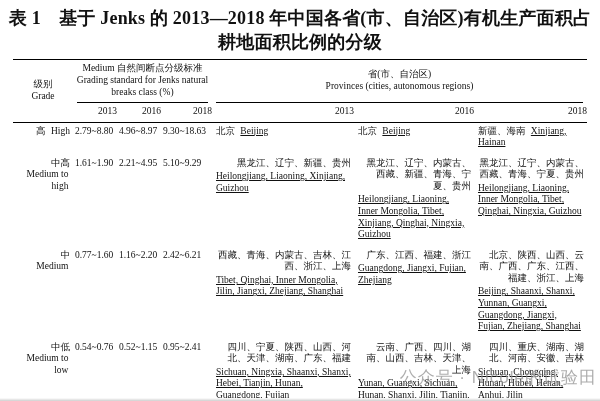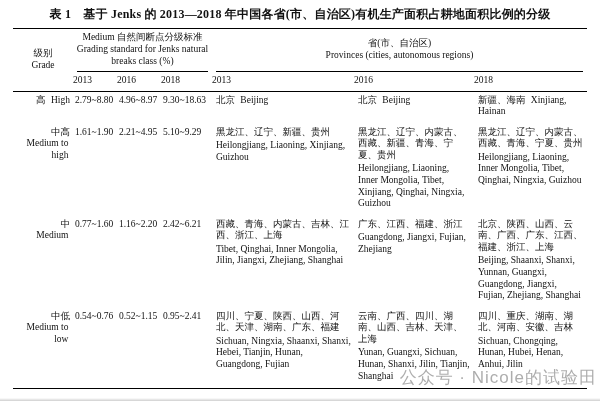--- a/index.html
+++ b/index.html
@@ -5,21 +5,21 @@
   * { margin:0; padding:0; box-sizing:border-box; }
   html,body { width:600px; height:401px; }
   body {
     background:#ffffff;
     color:#111;
     font-family:"Liberation Serif","DejaVu Serif",serif;
     position:relative;
     overflow:hidden;
   }
   .titles { text-align:center; padding-top:6px; }
-  .title-cn { font-size:12px; font-weight:bold; letter-spacing:.2px; }
+  .title-cn { font-size:18px; font-weight:bold; letter-spacing:.2px; }
   .title-en { font-size:10.5px; width:540px; margin:2px auto 0; line-height:1.3; }
 
   table.main {
     width:574px;
     margin:5px auto 0;
     border-collapse:collapse;
     table-layout:fixed;
     border-top:1.5px solid #000;
     border-bottom:1.5px solid #000;
     font-size:9.5px;
@@ -33,31 +33,31 @@
   col.c-p3     { width:113px; }
 
   thead { border-bottom:1px solid #000; }
   thead th { font-weight:normal; vertical-align:middle; line-height:1.25; }
   th.group { position:relative; padding:3px 2px 4px; }
   th.group::after {
     content:""; position:absolute; left:4px; right:4px; bottom:0;
     border-bottom:1px solid #000;
   }
   th .h-cn, th .h-en { display:block; text-align:center; }
-  th.year { padding:3px 0 4px; text-align:left;margin-top:24px; }
+  th.year { padding:3px 0 4px; text-align:right;margin-top:24px; }
 
   tbody td { vertical-align:top; padding:3px 3px 6px 2px; line-height:1.22; }
   td.grade { text-align:right; }
   td.num   { white-space:nowrap; }
   td.prov  { text-align:left; padding-left:4px; }
 
   .g-cn { display:block; }
   .g-en { display:block; max-width:52px; margin:0 auto; }
-  .p-cn { display:block; }
-  .p-en { display:block; margin-top:2px; }
+  .p-cn { display:block;text-align:right; }
+  .p-en { display:block; margin-top:2px;text-decoration:underline; }
   tr.inline .g-cn, tr.inline .g-en,
   tr.inline .p-cn, tr.inline .p-en { display:inline; max-width:none; }
   tr.inline .p-en { margin-top:0; margin-left:3px; }
   tr.inline .g-en { margin-left:3px; }
 
   .watermark {
     position:absolute;
     right:3px; bottom:12px;
     font-family:"Liberation Sans","DejaVu Sans",sans-serif;
     font-size:17px;

